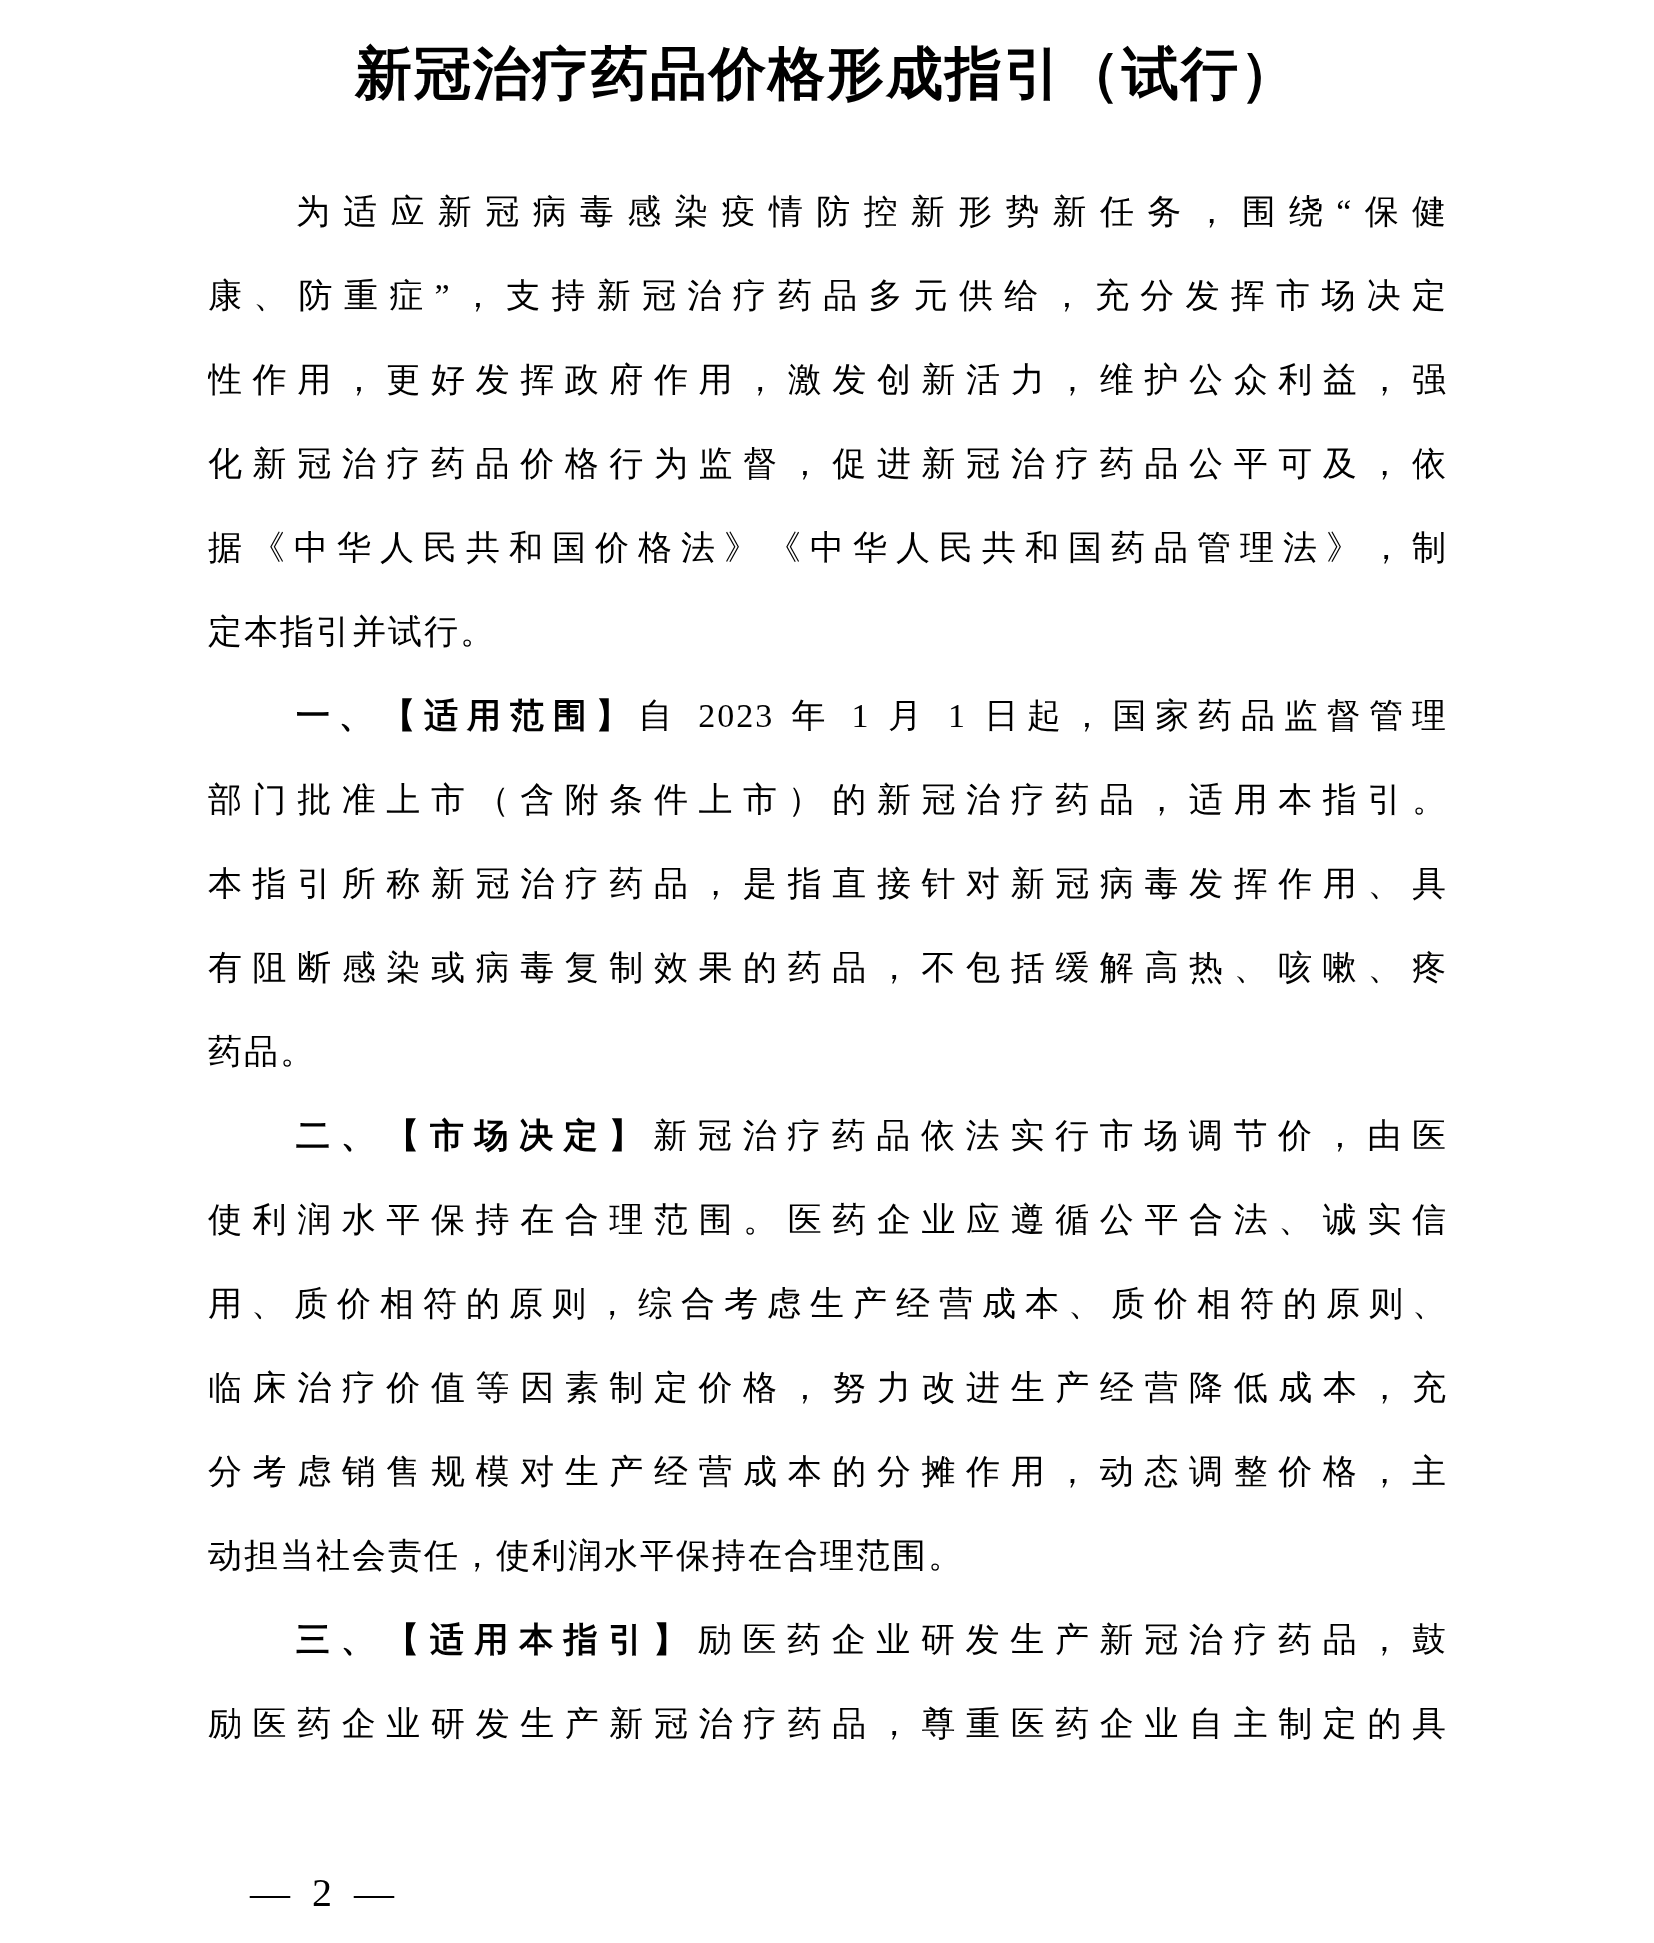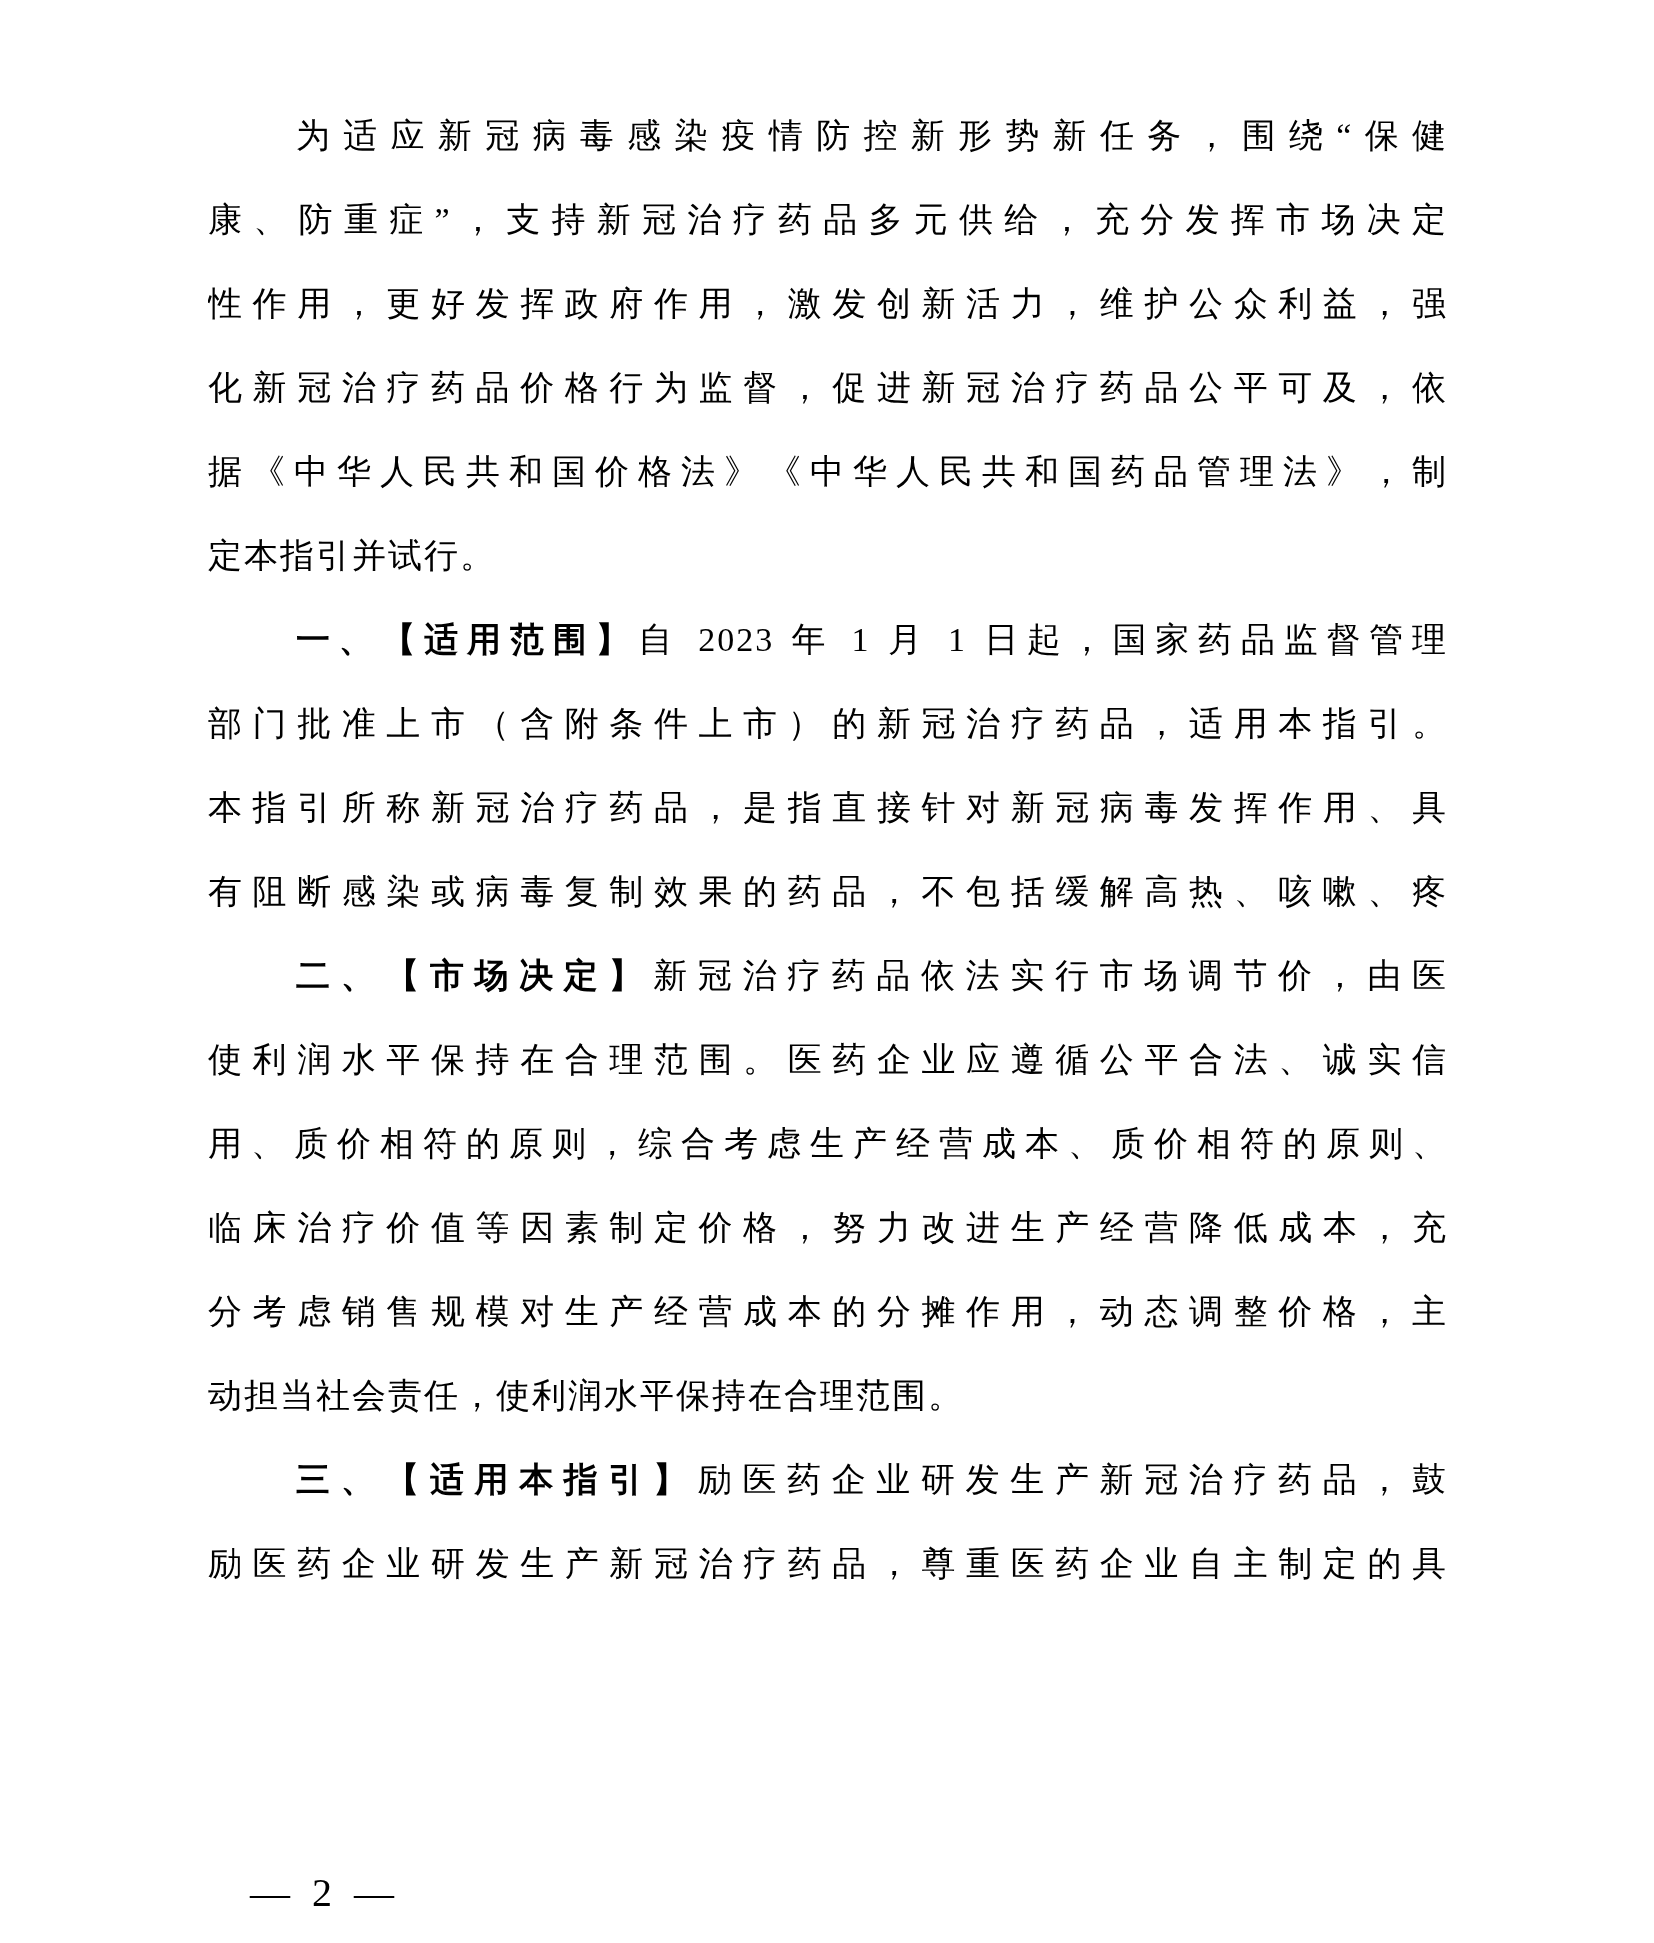--- a/index.html
+++ b/index.html
@@ -51,35 +51,37 @@
     font-size: 40px;
     line-height: 40px;
     letter-spacing: 6px;
     white-space: nowrap;
   }
 </style>
 </head>
 <body>
 
 <div class="page" style="background: rgb(255, 255, 255); color: rgb(0, 0, 0);">
+  <div class="title">新冠治疗药品价格形成指引（试行）</div>
 
   <div class="bodytext" id="doc-body">
       <div class="para">
         <div class="line indent"><span class="seg">为适应新冠病毒感染疫情防控新形势新任务，围绕“保健</span></div>
         <div class="line"><span class="seg">康、防重症”，支持新冠治疗药品多元供给，充分发挥市场决定</span></div>
         <div class="line"><span class="seg">性作用，更好发挥政府作用，激发创新活力，维护公众利益，强</span></div>
         <div class="line"><span class="seg">化新冠治疗药品价格行为监督，促进新冠治疗药品公平可及，依</span></div>
         <div class="line"><span class="seg">据《中华人民共和国价格法》《中华人民共和国药品管理法》，制</span></div>
         <div class="line last"><span class="seg">定本指引并试行。</span></div>
       </div>
       <div class="para">
         <div class="line indent"><span class="seg-b">一、【适用范围】</span><span class="seg">自 2023 年 1 月 1 日起，国家药品监督管理</span></div>
         <div class="line"><span class="seg">部门批准上市（含附条件上市）的新冠治疗药品，适用本指引。</span></div>
         <div class="line"><span class="seg">本指引所称新冠治疗药品，是指直接针对新冠病毒发挥作用、具</span></div>
         <div class="line"><span class="seg">有阻断感染或病毒复制效果的药品，不包括缓解高热、咳嗽、疼</span></div>
+        <div class="line last"><span class="seg">药品。</span></div>
       </div>
       <div class="para">
         <div class="line indent"><span class="seg-b">二、【市场决定】</span><span class="seg">新冠治疗药品依法实行市场调节价，由医</span></div>
         <div class="line"><span class="seg">使利润水平保持在合理范围。医药企业应遵循公平合法、诚实信</span></div>
         <div class="line"><span class="seg">用、质价相符的原则，综合考虑生产经营成本、质价相符的原则、</span></div>
         <div class="line"><span class="seg">临床治疗价值等因素制定价格，努力改进生产经营降低成本，充</span></div>
         <div class="line"><span class="seg">分考虑销售规模对生产经营成本的分摊作用，动态调整价格，主</span></div>
         <div class="line last"><span class="seg">动担当社会责任，使利润水平保持在合理范围。</span></div>
       </div>
       <div class="para">

